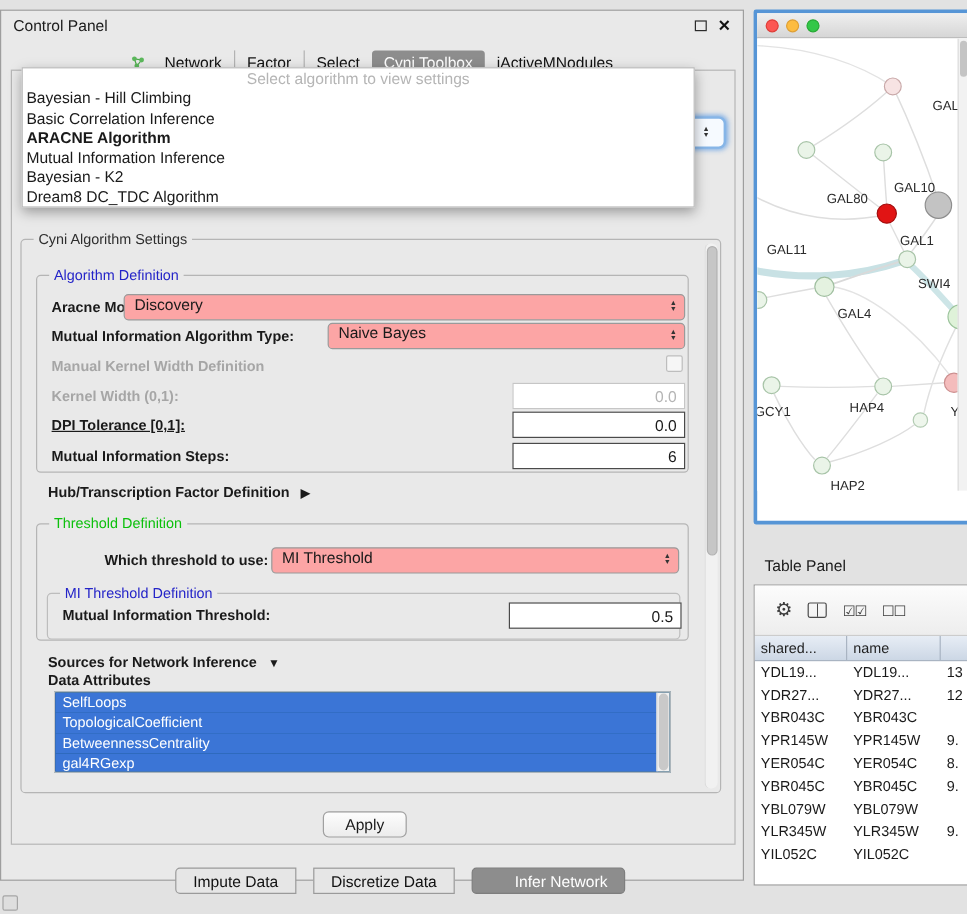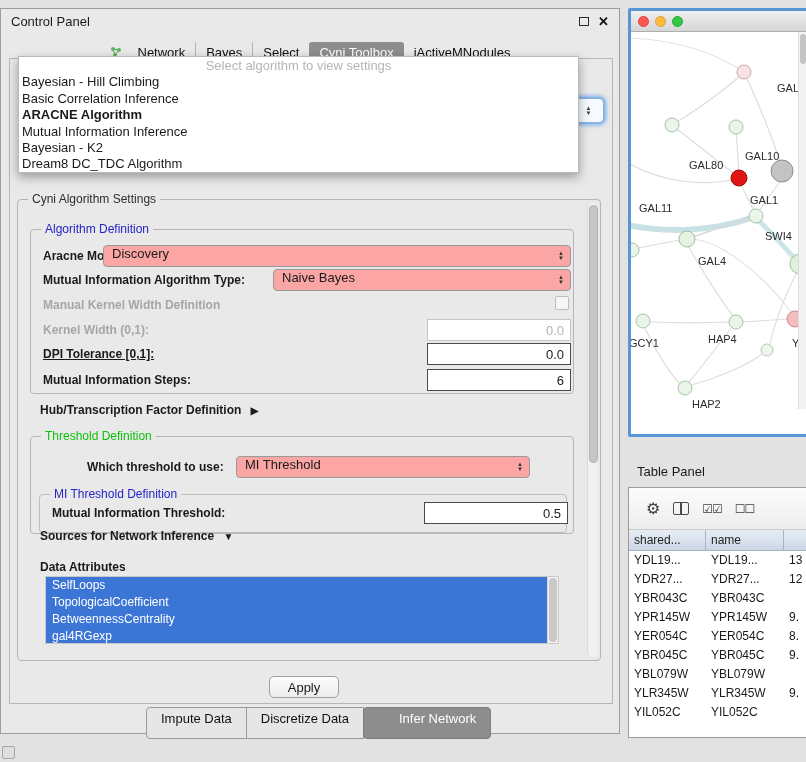--- a/index.html
+++ b/index.html
@@ -86,21 +86,21 @@
 
   #settings-scrollbar { position:absolute; right:2px; top:3px; width:11px; height:454px;
     background:#f1f1f1; border-left:1px solid #dadada; border-radius:5px; }
   #settings-scrollbar .thumb { position:absolute; left:1px; top:2px; width:9px; height:258px;
     background:#c6c6c6; border-radius:5px; border:1px solid #b2b2b2; }
 
   #apply-btn { position:absolute; left:268px; top:667px; width:70px; height:22px;
     background:linear-gradient(#fdfdfd,#ececec); border:1px solid #a0a0a0; border-radius:5px;
     font-size:13px; font-family:inherit; color:#1a1a1a; }
 
-  #bottom-tabs { position:absolute; left:146px; top:698px; display:flex; height:32px; }
+  #bottom-tabs { position:absolute; left:146px; top:714px; display:flex; height:22px;gap:15px; }
   .bottom-tab { padding:0 14px; line-height:22px; font-size:13px; color:#111;
     border:1px solid #9a9a9a; margin-left:-1px; background:#e6e6e6; }
   .bottom-tab:first-child { border-radius:4px 0 0 4px; }
   .bottom-tab:last-child { border-radius:0 4px 4px 0; }
   .bottom-tab.selected { background:#8d8d8d; color:#fff; border-color:#7e7e7e; border-radius:4px;padding-left:35px; }
 
   
   #network-window { position:absolute; left:628px; top:8px; width:182px; height:429px;
     border:3px solid #5695d6; border-radius:2px; background:#fff; }
   #nw-titlebar { height:21px; background:linear-gradient(#efefef,#d6d6d6);
@@ -155,21 +155,21 @@
           <svg width="12" height="12" viewBox="0 0 12 12">
             <path d="M3,3 L9,4 L5,9 Z" fill="none" stroke="#4aa84a" stroke-width="1"></path>
             <circle cx="3" cy="3" r="2" fill="#5cb85c"></circle>
             <circle cx="9" cy="4" r="2" fill="#5cb85c"></circle>
             <circle cx="5" cy="9" r="2" fill="#5cb85c"></circle>
           </svg>
         </span>
         <span>Network</span>
       </div>
       <div class="cp-tab">
-        <span>Bayes</span>
+        <span>Factor</span>
       </div>
       <div class="cp-tab">
         <span>Select</span>
       </div>
       <div class="cp-tab selected">
         <span>Cyni Toolbox</span>
       </div>
       <div class="cp-tab">
         <span>jActiveMNodules</span>
       </div>
@@ -241,38 +241,38 @@
 
     <span class="flabel" style="left:22px; top:203px;">
       <span>Hub/Transcription Factor Definition</span>
       <span class="disclosure">▶</span>
     </span>
 
     <div id="threshold-group" class="group">
       <span class="legend green">Threshold Definition</span>
 
       <span class="flabel" style="left:56px; top:23px;">Which threshold to use:</span>
-      <div class="combo" style="left:205px; top:19px; width:294px;">
+      <div class="combo" style="left:195px; top:19px; width:340px;">
         <span>MI Threshold</span>
         <span class="stack-arrows">
             <span>▲</span>
             <span>▼</span>
           </span>
       </div>
 
       <div id="mi-thr-group" class="group">
         <span class="legend blue">MI Threshold Definition</span>
         <span class="flabel" style="left:12px; top:11px;">Mutual Information Threshold:</span>
         <div class="tfield" style="left:384px; top:7px; width:144px;">
           <span>0.5</span>
         </div>
       </div>
     </div>
 
-    <span class="flabel" style="left:22px; top:329px;">
+    <span class="flabel" style="left:22px; top:345px;">
       <span>Sources for Network Inference</span>
       <span class="disclosure">▼</span>
     </span>
 
     <span class="flabel" style="left:22px; top:360px;">Data Attributes</span>
 
     <div id="attr-list">
       <div id="attr-items">
           <div class="attr-item">SelfLoops</div>
           <div class="attr-item">TopologicalCoefficient</div>

